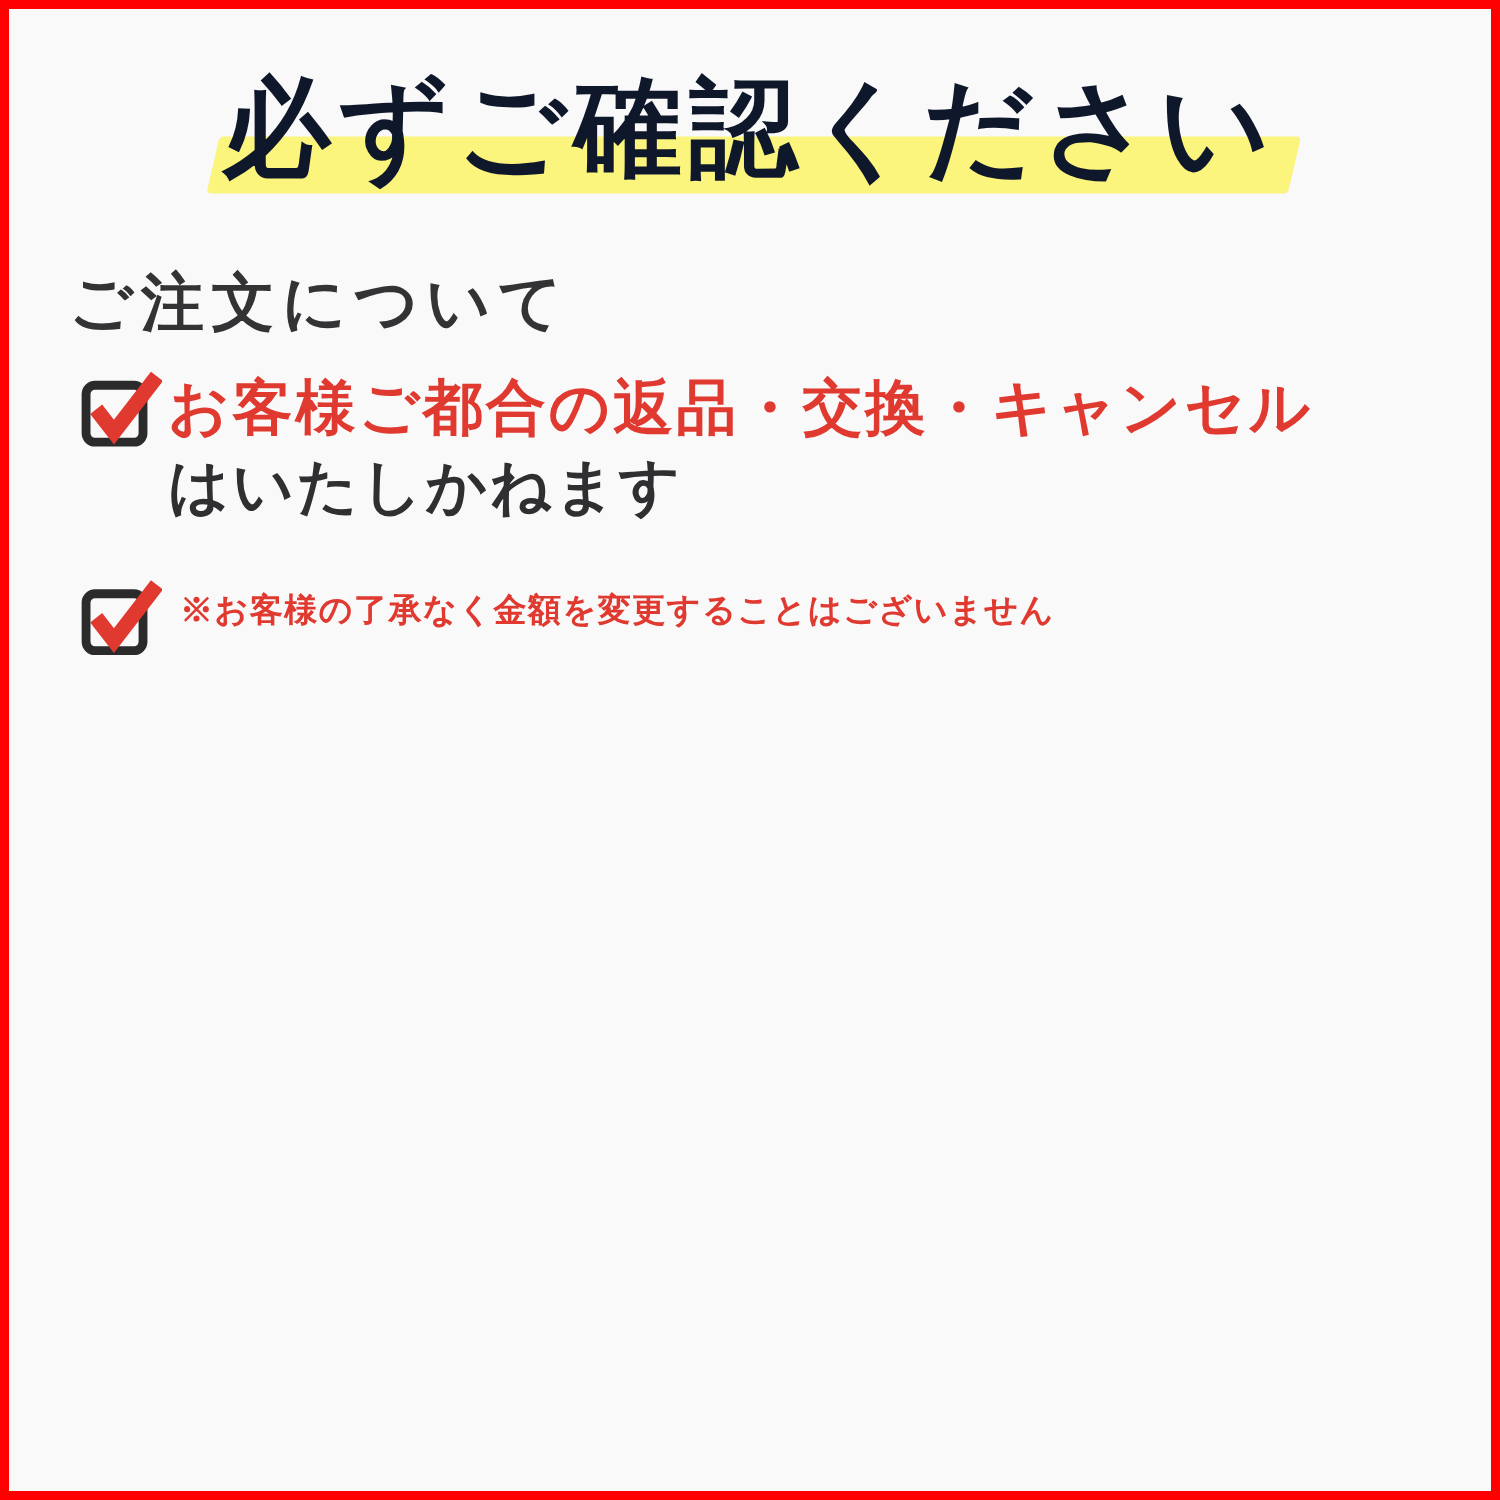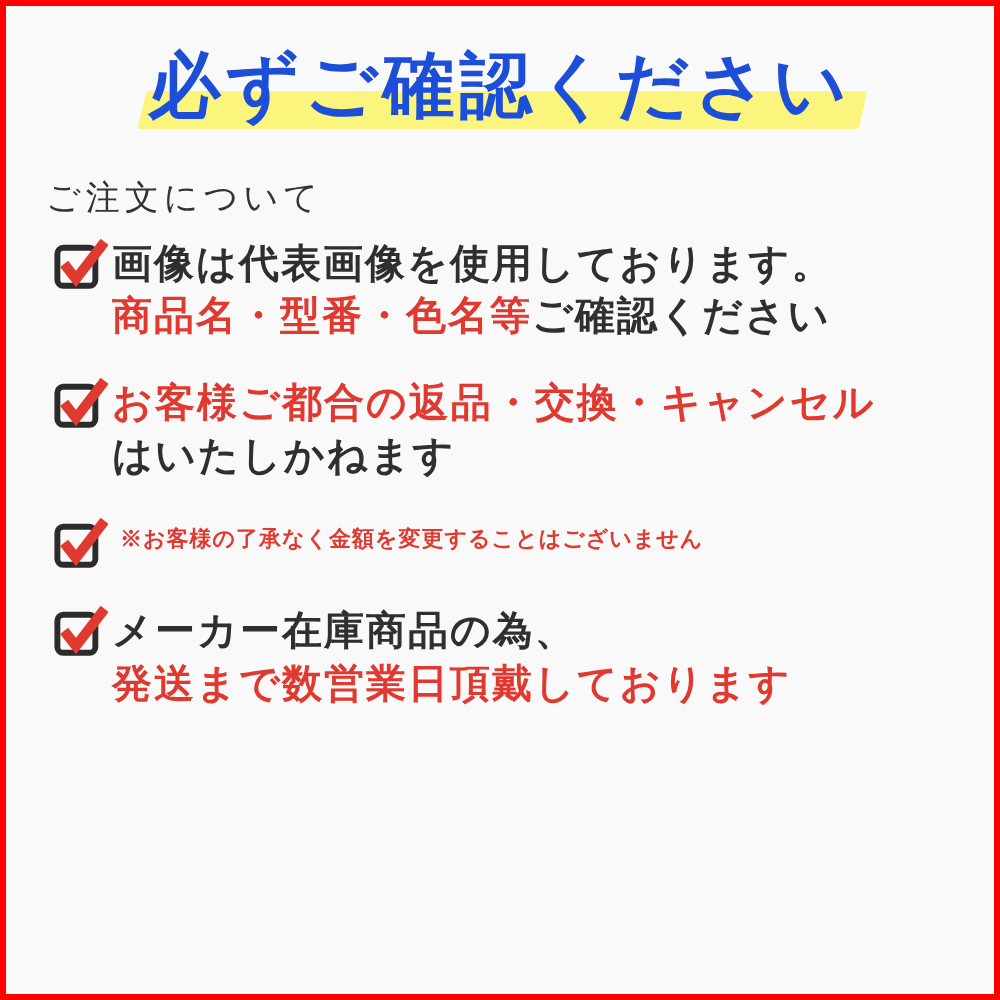--- a/index.html
+++ b/index.html
@@ -17,26 +17,26 @@
   }
   
   .title-outer{ text-align:center; margin-top:32px; }
   .title-wrap{ position:relative; display:inline-block; }
   .hl{
     position:absolute; left:-6px; right:-12px; bottom:3px; height:38px;
     background:#fbf57d; transform:skewX(-13deg); border-radius:3px; z-index:0;
   }
   h1{
     position:relative; z-index:1; margin:0;
-    font-size:72px; font-weight:700; color:#1d4ed8;
+    font-size:72px; font-weight:700; color:#0f172a;
     letter-spacing:5px; line-height:1.3; white-space:nowrap;
   }
   
   h2{
-    font-size:34px; font-weight:400; color:#333335;
+    font-size:42px; font-weight:700; color:#333335;
     letter-spacing:5px; line-height:1.15; white-space:nowrap;
   }
   h2.first{ margin:46px 0 20px 40px; }
   h2.second{ margin:24px 0 16px 40px; }
   
   .item{ display:flex; align-items:flex-start; margin:0 20px 34px 48px; }
   .cb{ width:54px; height:56px; flex:0 0 54px; margin-right:4px; margin-top:-2px; }
   .item-text{ font-size:40px; font-weight:700; line-height:1.32; letter-spacing:2px; white-space:nowrap; }
   .black{ color:#2f2f31; }
   .red{ color:#e0392f; }
@@ -52,30 +52,20 @@
 
   <div class="title-outer">
     <div class="title-wrap">
       <span class="hl"></span>
       <h1>必ずご確認ください</h1>
     </div>
   </div>
 
   <h2 class="first">ご注文について</h2>
 
-  <div class="item">
-    <svg class="cb" viewBox="0 0 64 64">
-      <rect x="4" y="14" width="45" height="45" rx="7" fill="none" stroke="#2b2b2b" stroke-width="7"></rect>
-      <polyline points="12,33 26,51 60,7" fill="none" stroke="#e0392f" stroke-width="12"></polyline>
-    </svg>
-    <div class="item-text">
-      <div><span class="black">画像は代表画像を使用しております。</span></div>
-      <div><span class="red">商品名・型番・色名等</span><span class="black">ご確認ください</span></div>
-    </div>
-  </div>
 
   <div class="item">
     <svg class="cb" viewBox="0 0 64 64">
       <rect x="4" y="14" width="45" height="45" rx="7" fill="none" stroke="#2b2b2b" stroke-width="7"></rect>
       <polyline points="12,33 26,51 60,7" fill="none" stroke="#e0392f" stroke-width="12"></polyline>
     </svg>
     <div class="item-text">
       <div><span class="red">お客様ご都合の返品・交換・キャンセル</span></div>
       <div><span class="black">はいたしかねます</span></div>
     </div>
@@ -85,25 +75,15 @@
     <svg class="cb" viewBox="0 0 64 64">
       <rect x="4" y="14" width="45" height="45" rx="7" fill="none" stroke="#2b2b2b" stroke-width="7"></rect>
       <polyline points="12,33 26,51 60,7" fill="none" stroke="#e0392f" stroke-width="12"></polyline>
     </svg>
     <div class="item-text">
       <div class="note">※お客様の了承なく金額を変更することはございません</div>
     </div>
   </div>
 
 
-  <div class="item">
-    <svg class="cb" viewBox="0 0 64 64">
-      <rect x="4" y="14" width="45" height="45" rx="7" fill="none" stroke="#2b2b2b" stroke-width="7"></rect>
-      <polyline points="12,33 26,51 60,7" fill="none" stroke="#e0392f" stroke-width="12"></polyline>
-    </svg>
-    <div class="item-text">
-      <div><span class="black">メーカー在庫商品の為、</span></div>
-      <div><span class="red">発送まで数営業日頂戴しております</span></div>
-    </div>
-  </div>
 
 
 </div>
 
 </body></html>

